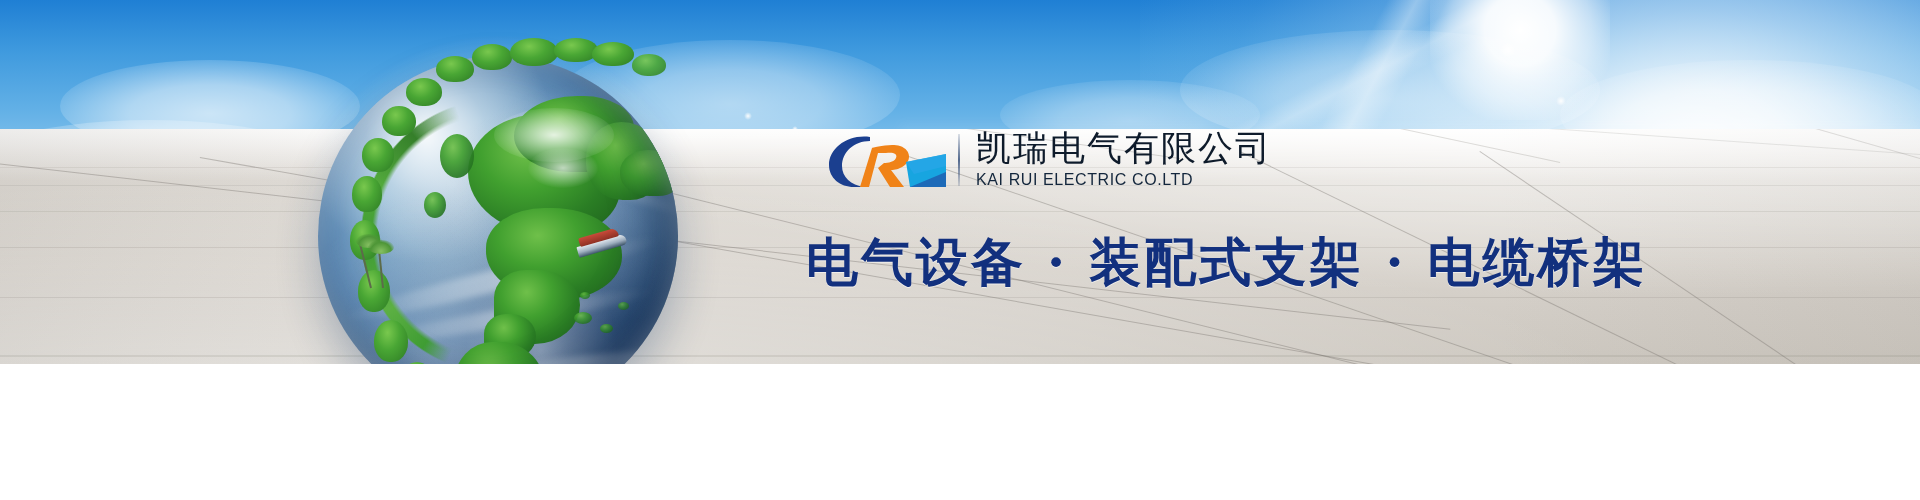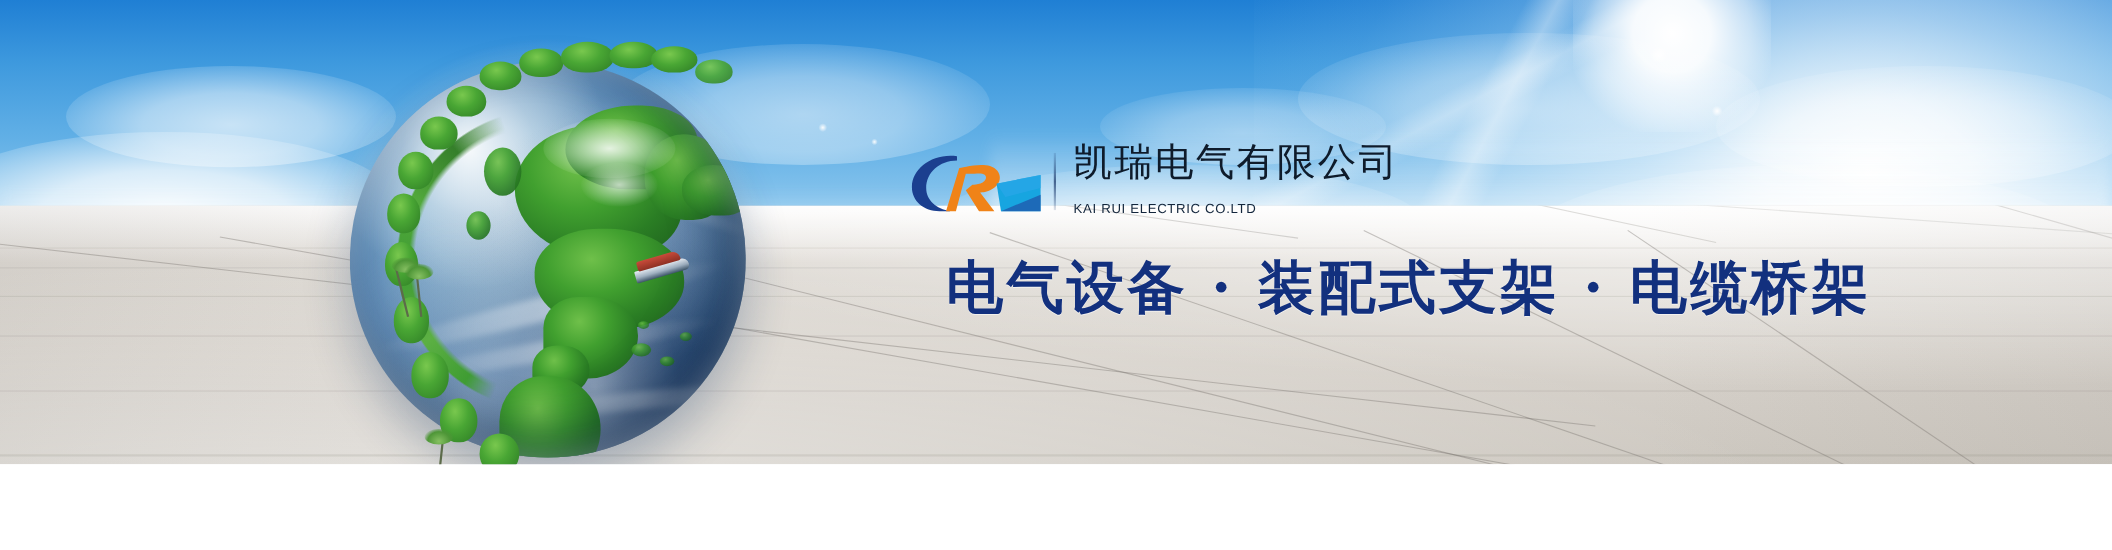--- a/index.html
+++ b/index.html
@@ -1,20 +1,20 @@
 <!DOCTYPE html>
 <html><head>
 <meta charset="utf-8">
 <style>
   html,body{margin:0;padding:0;background:#fff;}
   body{font-family:"Liberation Sans", sans-serif;}
 
   #banner{
     position:relative;
-    width:1920px;height:422px;
+    width:1920px;height:364px;
     overflow:hidden;
   }
 
   
   .sky{
     position:absolute;inset:0;
     background:
       linear-gradient(to bottom,
         #1f7fd4 0%,
         #3f9ade 14%,
@@ -217,29 +217,29 @@
     width:2px;height:52px;margin:0 16px 0 8px;
     background:linear-gradient(to bottom, rgba(30,60,110,.15), rgba(30,60,110,.75), rgba(30,60,110,.15));
   }
   .logo-text{display:flex;flex-direction:column;justify-content:center;}
   .logo-cn{
     font-size:35px;line-height:40px;
     color:#0e1b2b;letter-spacing:2px;font-weight:400;
     font-family:"DejaVu Sans","Liberation Sans",sans-serif;
   }
   .logo-en{
-    font-size:12px;line-height:22px;margin-top:11px;
+    font-size:16px;line-height:22px;margin-top:1px;
     color:#13263c;letter-spacing:.6px;
     font-family:"Liberation Sans",sans-serif;
   }
 
   
   .tagline{
     position:absolute;
-    left:860px;top:232px;
+    left:806px;top:232px;
     font-family:"DejaVu Serif","Liberation Serif",serif;
     font-size:52px;line-height:60px;
     font-weight:700;
     color:#12307e;
     letter-spacing:3px;
     white-space:nowrap;
     text-shadow:0 1px 0 rgba(255,255,255,.55);
   }
 
   

